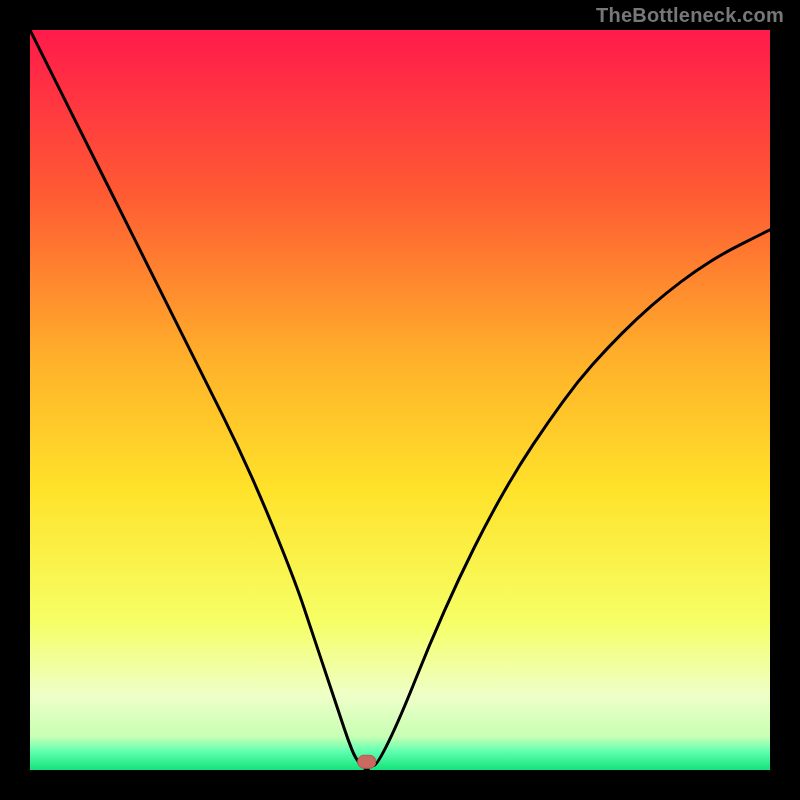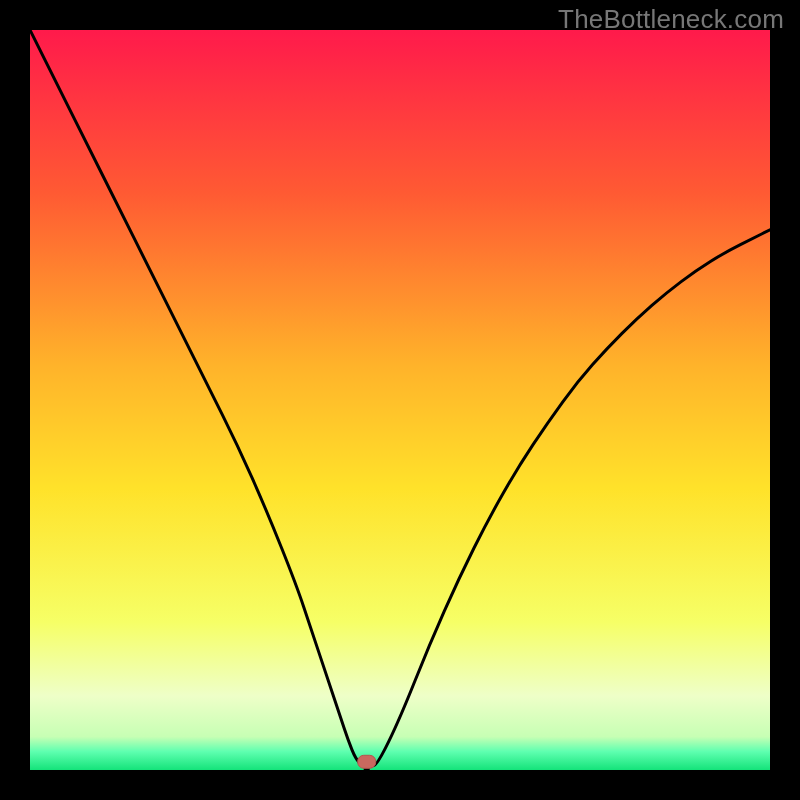--- a/index.html
+++ b/index.html
@@ -15,22 +15,22 @@
     position: relative;
     width: 800px;
     height: 800px;
     background: #000;
   }
   .watermark {
     position: absolute;
     top: 4px;
     right: 16px;
     color: #777;
-    font-size: 26px;
-    font-weight: 400;
+    font-size: 20px;
+    font-weight: 700;
     letter-spacing: 0.2px;
     user-select: none;
   }
   .plot {
     position: absolute;
     left: 30px;
     top: 30px;
     width: 740px;
     height: 740px;
   }

